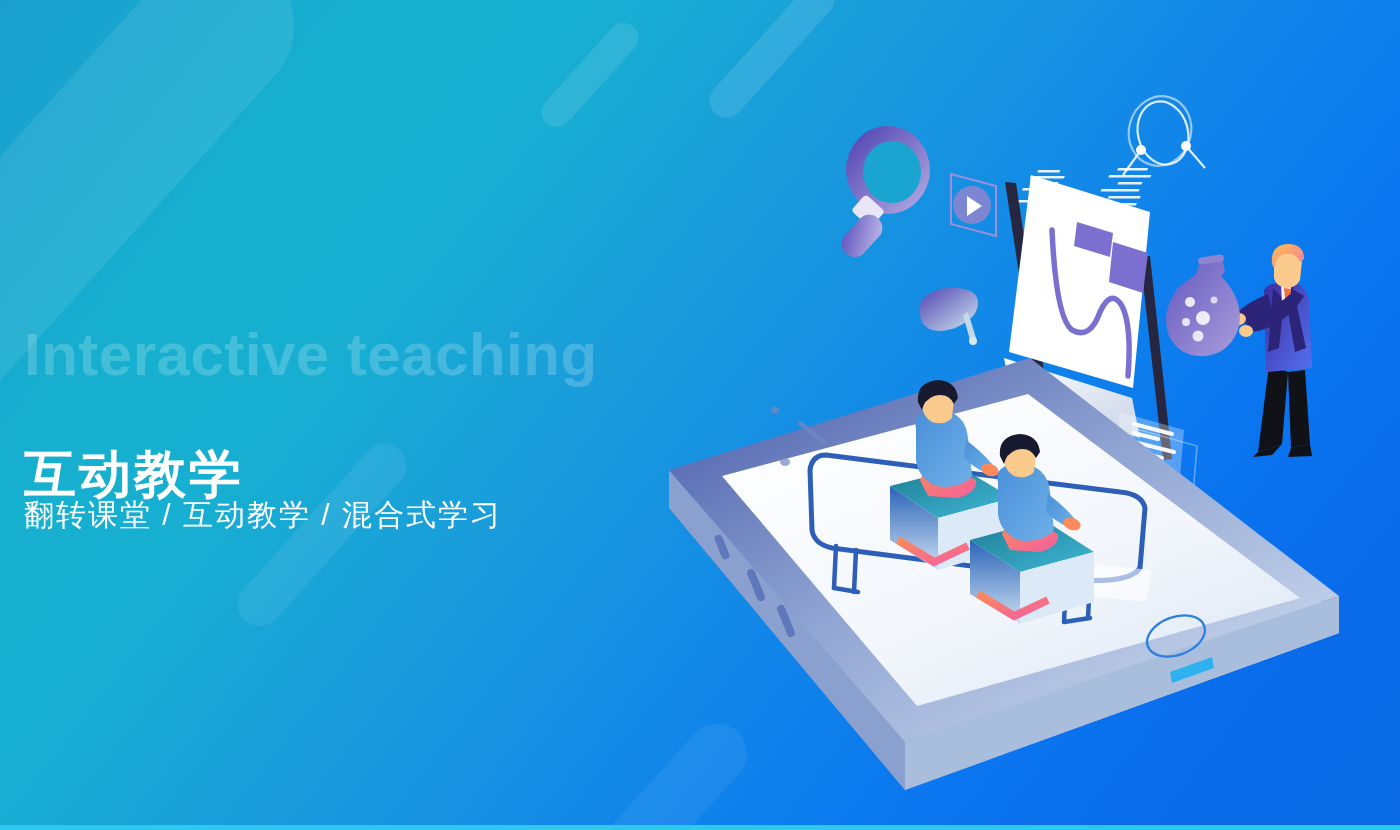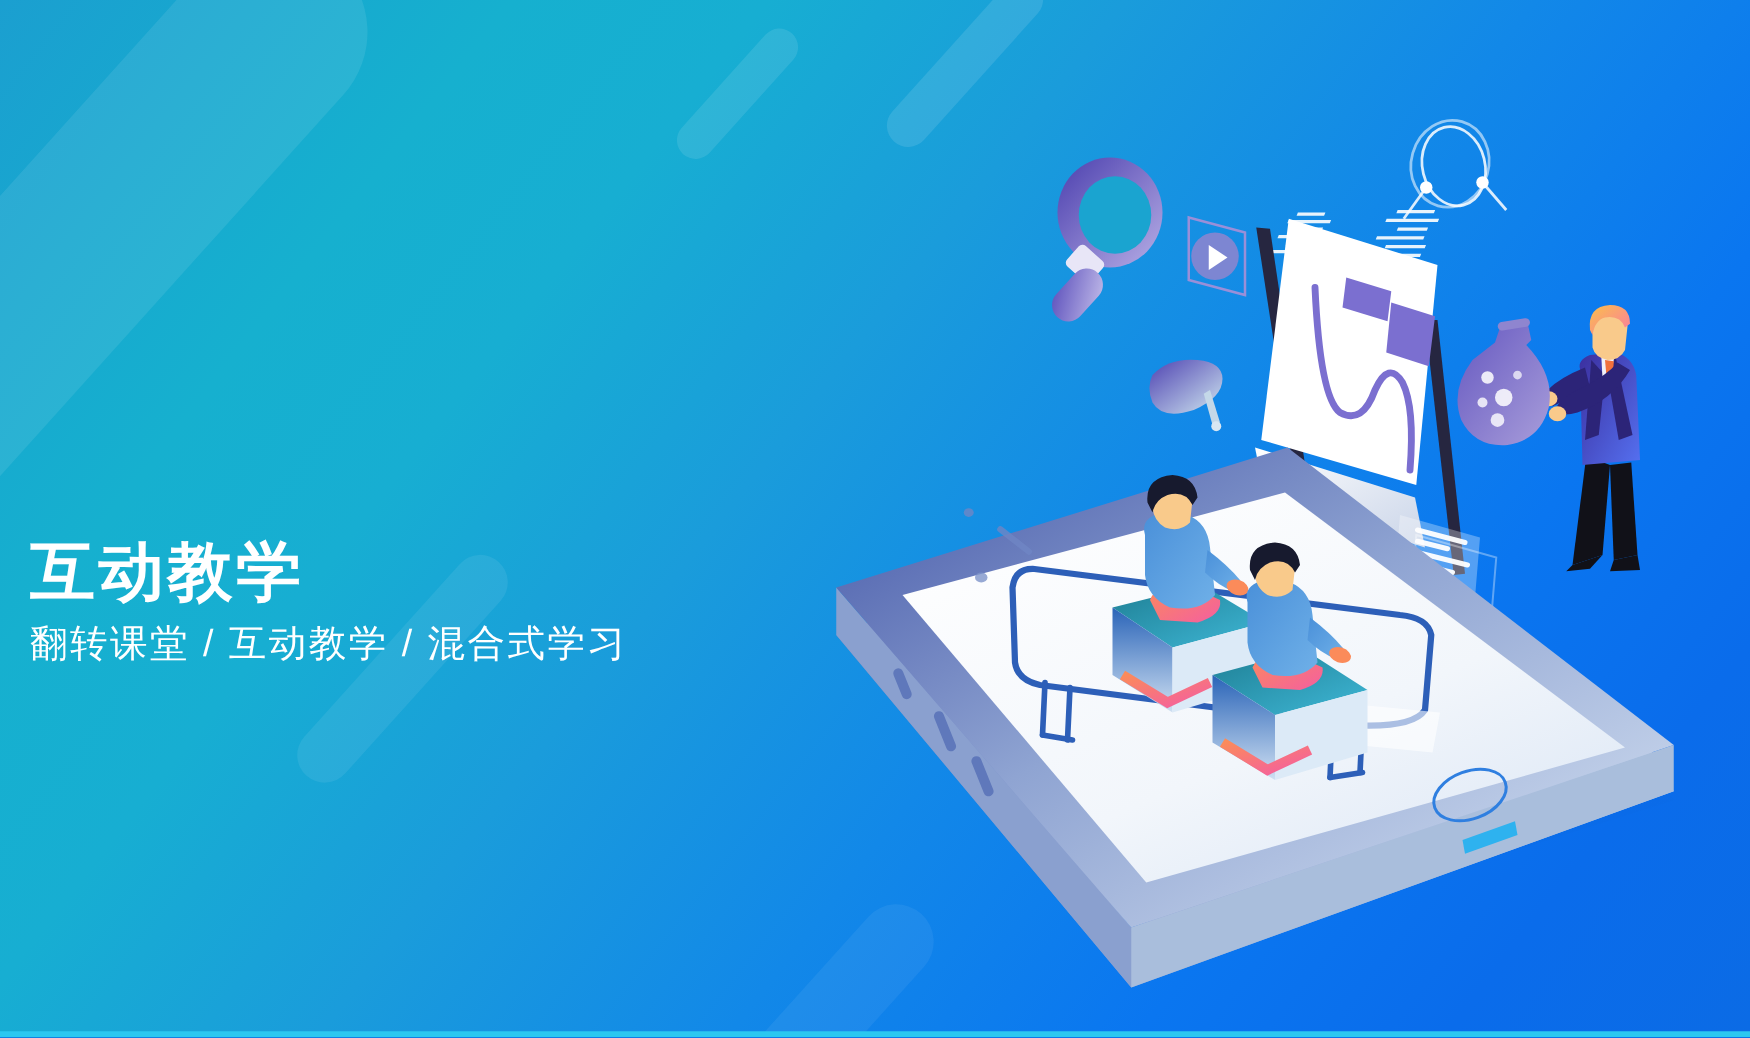--- a/index.html
+++ b/index.html
@@ -54,21 +54,21 @@
     font-size: 60px;
     font-weight: bold;
     letter-spacing: 0.5px;
     color: rgba(255,255,255,0.20);
     white-space: nowrap;
     line-height: 1;
   }
   .main-title {
     position: absolute;
     left: 24px;
-    top: 394px;
+    top: 410px;
     font-size: 52px;
     font-weight: bold;
     color: #ffffff;
     letter-spacing: 3px;
     line-height: 1.15;
     white-space: nowrap;
   }
   .sub-title {
     position: absolute;
     left: 24px;
@@ -313,19 +313,20 @@
         <path d="M1002 534 Q1006 522 1028 520 L1058 534 Q1060 546 1040 552 L1010 550 Z" fill="url(#gPants)"></path>
         <path d="M998 482 Q994 468 1012 464 L1032 466 Q1048 472 1050 492 L1054 530 Q1042 544 1018 540 Q1000 532 998 514 Z" fill="url(#gShirt)"></path>
         <path d="M1048 494 Q1064 506 1074 518 Q1078 526 1070 528 Q1056 522 1046 512 Z" fill="url(#gShirt)"></path>
         <ellipse cx="1072" cy="524" rx="9" ry="6" transform="rotate(18 1072 524)" fill="#fb8b5a"></ellipse>
         <path d="M1004 458 Q1002 442 1018 440 Q1034 440 1036 454 L1034 472 Q1026 480 1014 476 Q1004 470 1004 458 Z" fill="#f9ca8b"></path>
         <path d="M1000 456 Q998 436 1020 434 Q1038 435 1040 452 L1036 458 Q1030 446 1016 450 Q1006 454 1004 464 Z" fill="#171a2e"></path>
       </g>
     </g>
   </svg>
 
+  <div class="ghost-title">Interactive teaching</div>
 
   <h1 class="main-title">互动教学</h1>
 
   <div class="sub-title">翻转课堂 / 互动教学 / 混合式学习</div>
 
   <div class="bottom-accent"></div>
 </div>
 
 </body></html>

